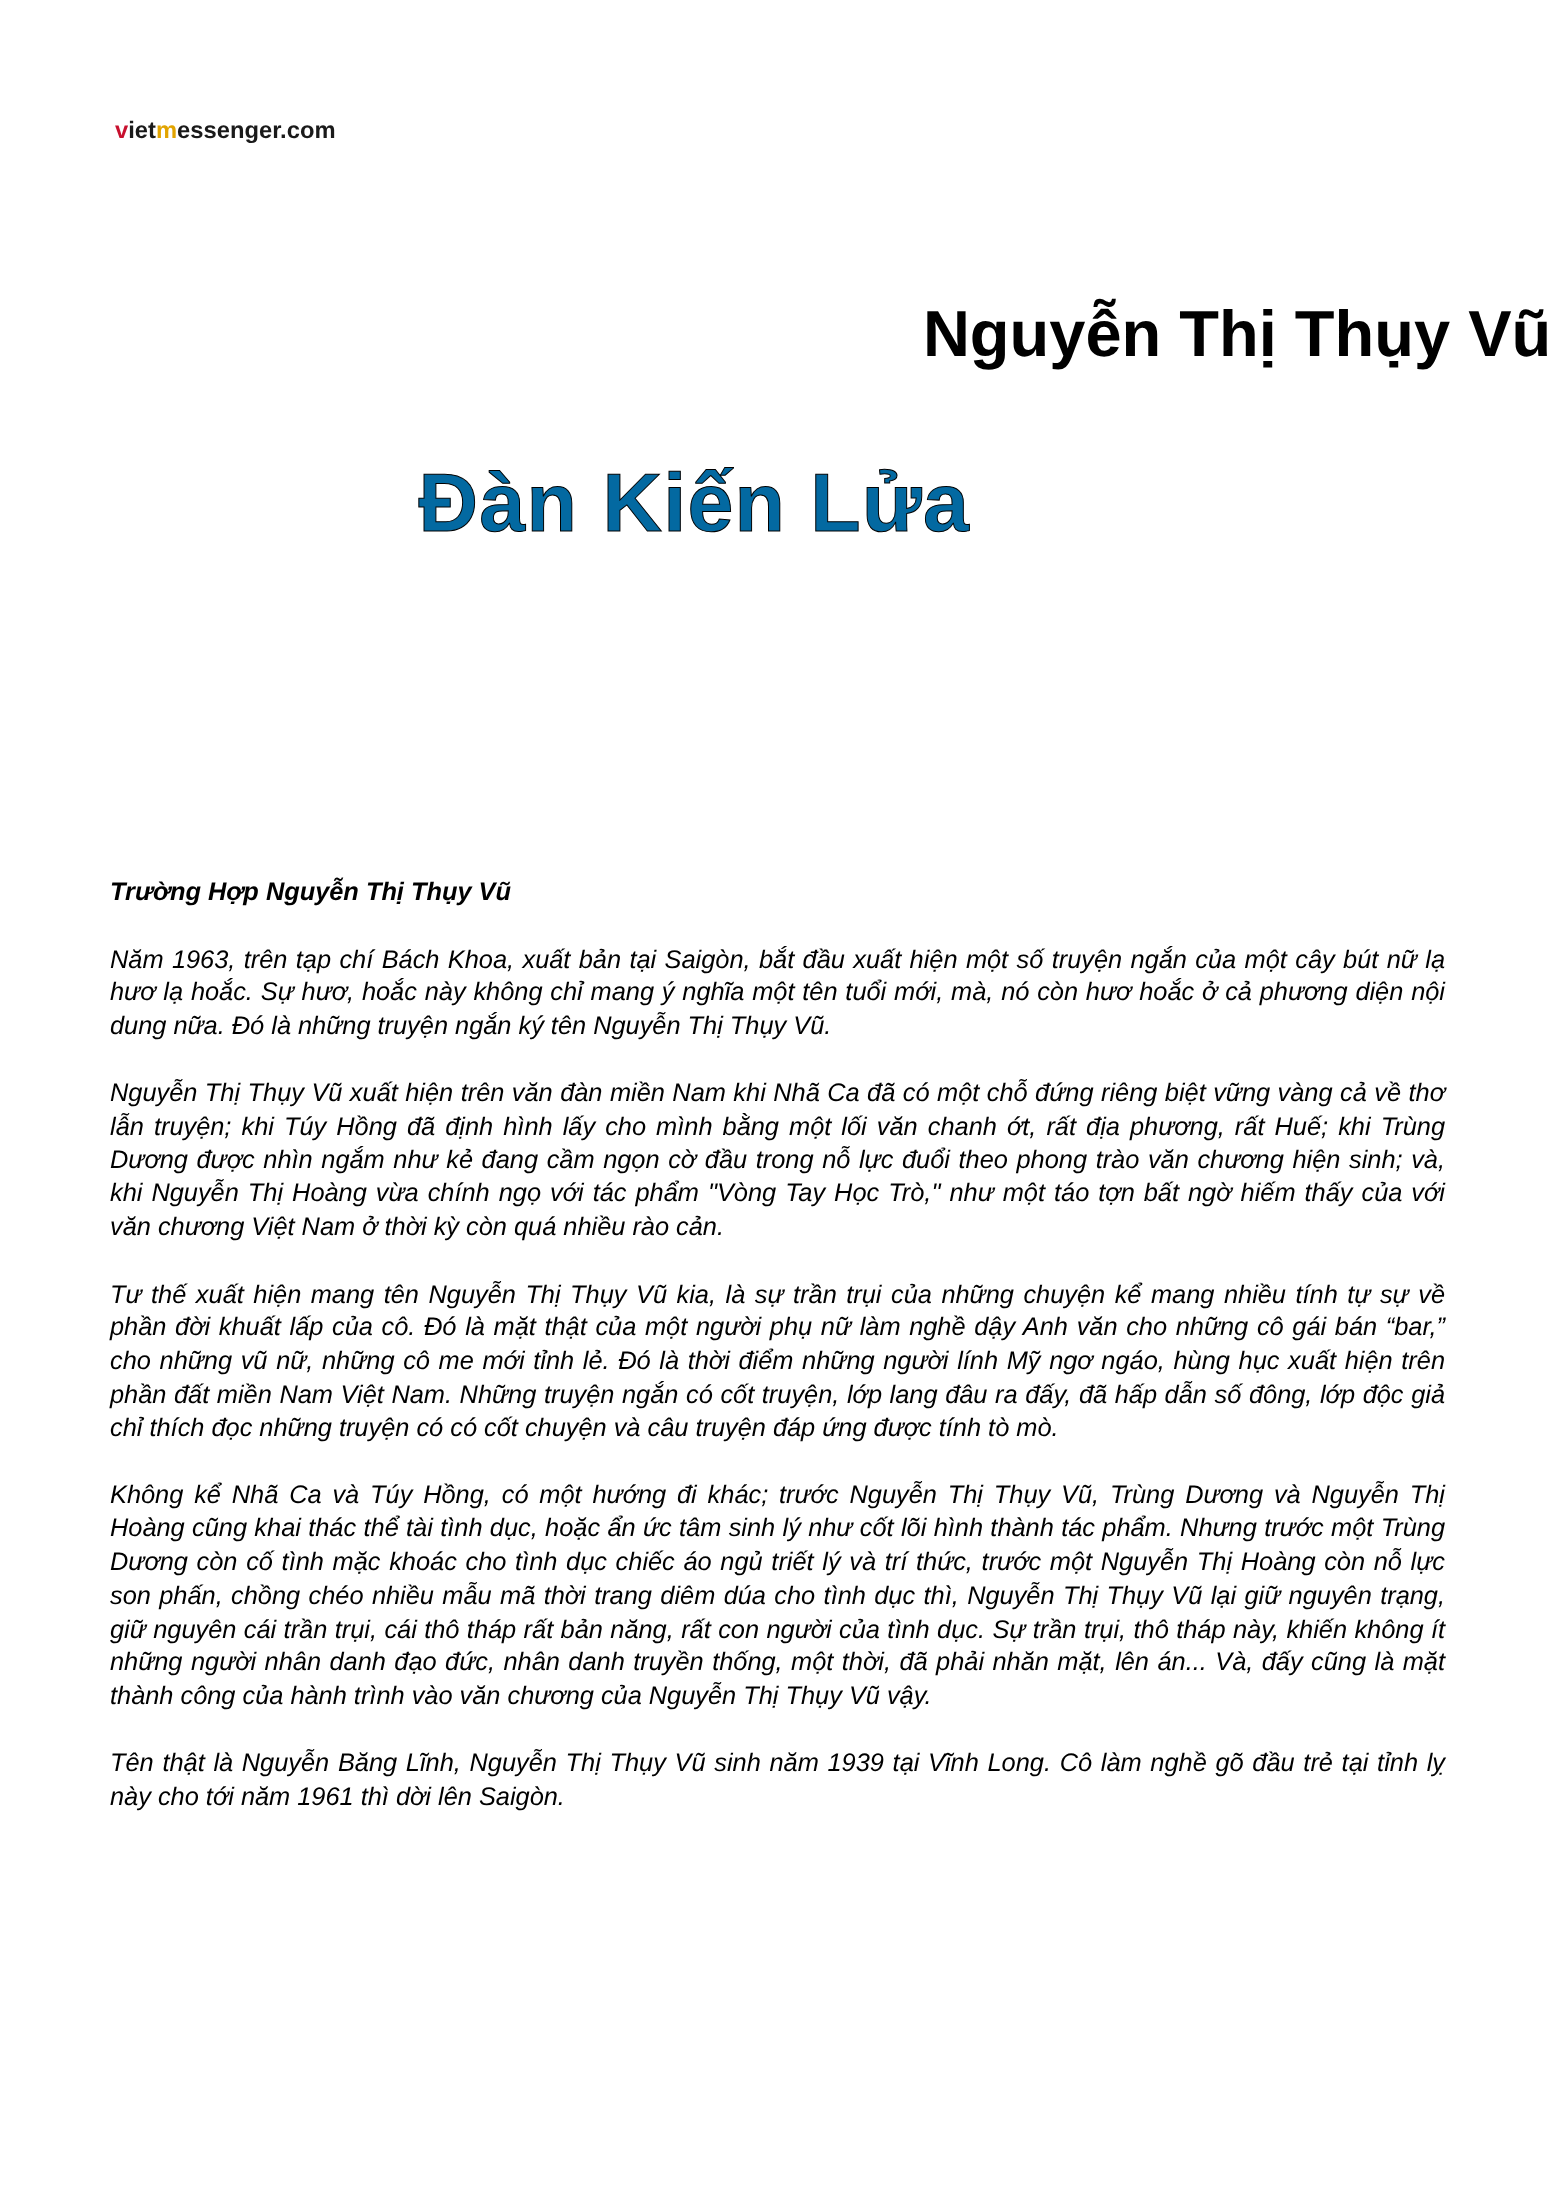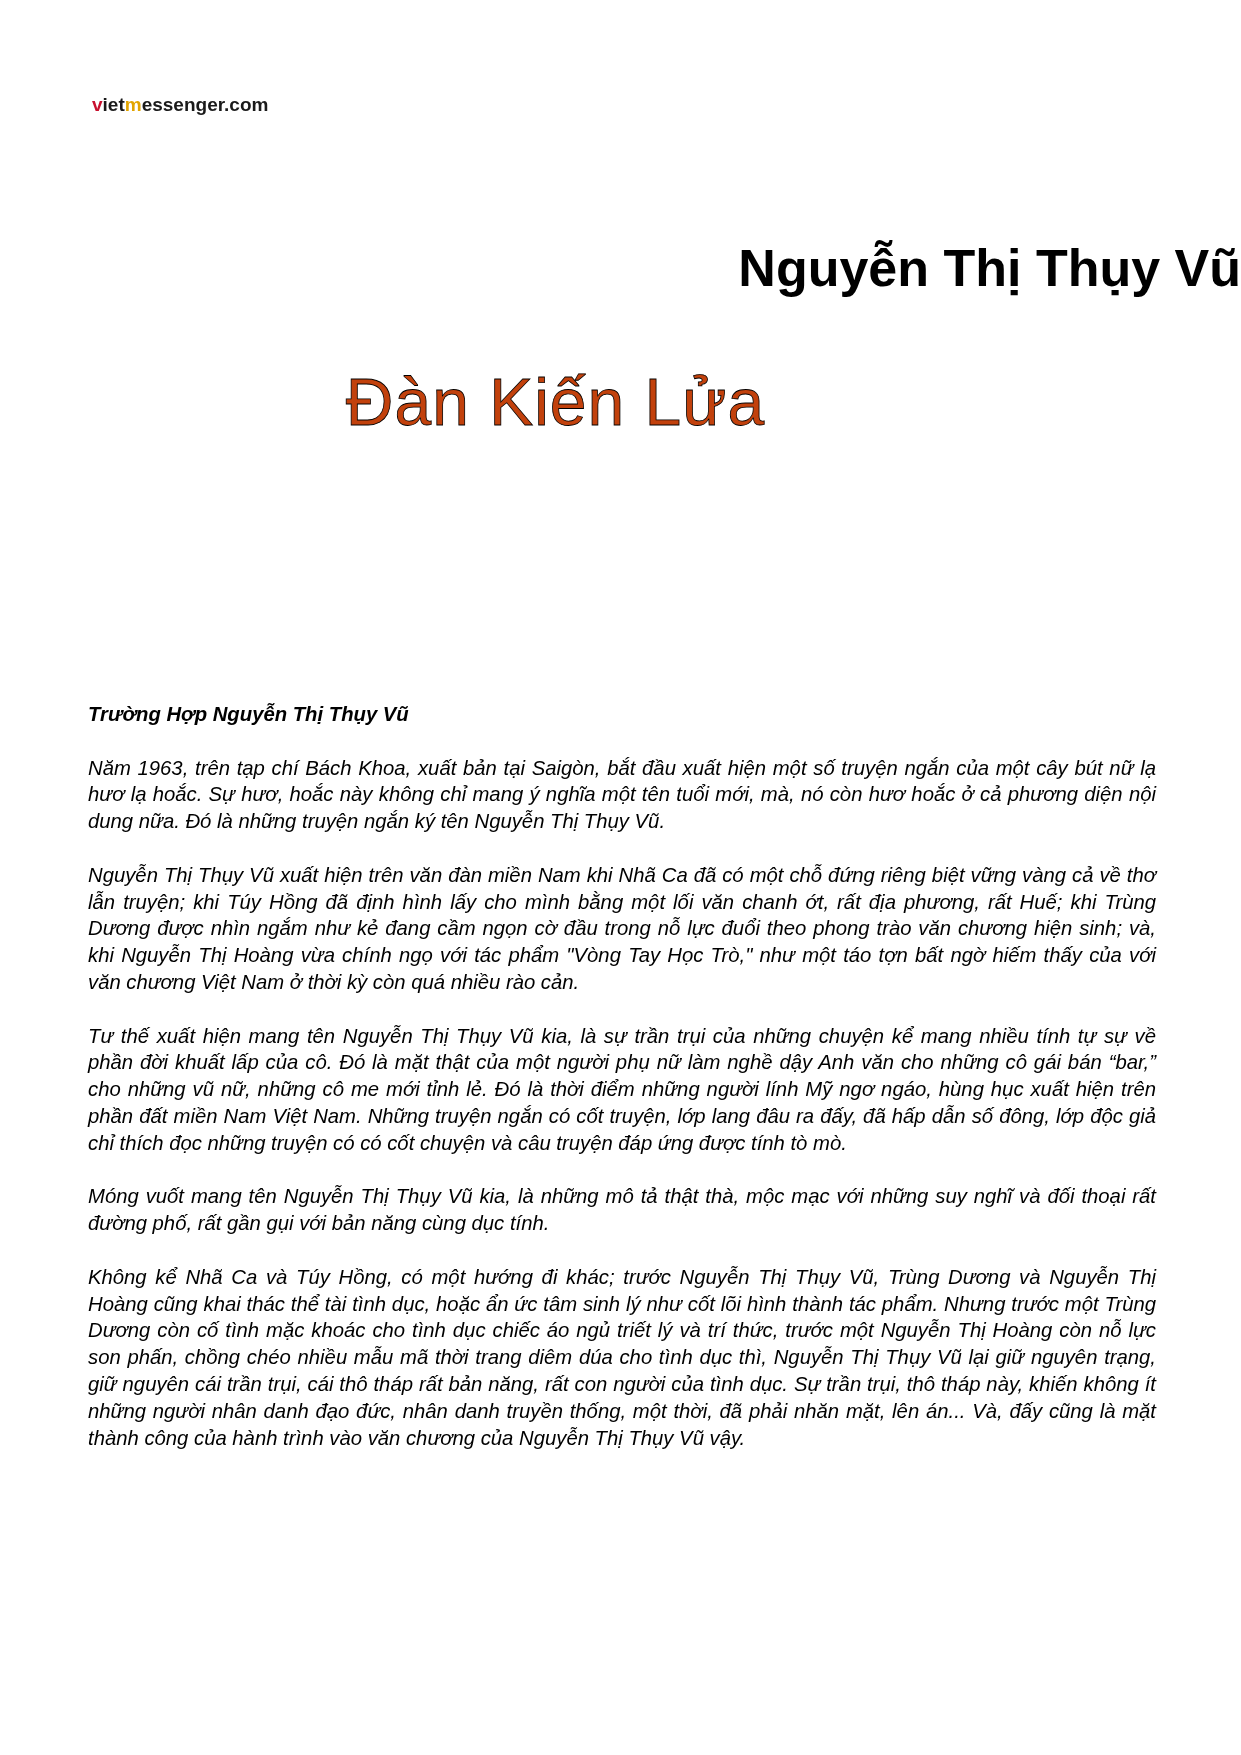--- a/index.html
+++ b/index.html
@@ -38,23 +38,23 @@
       font-weight: bold;
       line-height: 1.1;
     }
     .book-title {
       position: absolute;
       left: 0;
       width: 1111px;
       top: 366px;
       text-align: center;
       font-size: 66px;
-      font-weight: normal;
+      font-weight: bold;
       line-height: 1.1;
-      color: #c2410c;
+      color: #0369a1;
       letter-spacing: 1px;
       -webkit-text-stroke: 0.8px #000;
     }
 
     .article {
       position: absolute;
       left: 88px;
       top: 701px;
       width: 1068px;
       font-size: 20.3px;
@@ -78,15 +78,15 @@
 <a class="site-logo"><span class="c1">v</span><span>iet</span><span class="c2">m</span><span>essenger.com</span></a>
 
 <div class="author">Nguyễn Thị Thụy Vũ</div>
 <div class="book-title">Đàn Kiến Lửa</div>
 
 <div class="article">
   <h2>Trường Hợp Nguyễn Thị Thụy Vũ</h2>
   <p>Năm 1963, trên tạp chí Bách Khoa, xuất bản tại Saigòn, bắt đầu xuất hiện một số truyện ngắn của một cây bút nữ lạ hươ lạ hoắc. Sự hươ, hoắc này không chỉ mang ý nghĩa một tên tuổi mới, mà, nó còn hươ hoắc ở cả phương diện nội dung nữa. Đó là những truyện ngắn ký tên Nguyễn Thị Thụy Vũ.</p>
   <p>Nguyễn Thị Thụy Vũ xuất hiện trên văn đàn miền Nam khi Nhã Ca đã có một chỗ đứng riêng biệt vững vàng cả về thơ lẫn truyện; khi Túy Hồng đã định hình lấy cho mình bằng một lối văn chanh ớt, rất địa phương, rất Huế; khi Trùng Dương được nhìn ngắm như kẻ đang cầm ngọn cờ đầu trong nỗ lực đuổi theo phong trào văn chương hiện sinh; và, khi Nguyễn Thị Hoàng vừa chính ngọ với tác phẩm "Vòng Tay Học Trò," như một táo tợn bất ngờ hiếm thấy của với văn chương Việt Nam ở thời kỳ còn quá nhiều rào cản.</p>
   <p>Tư thế xuất hiện mang tên Nguyễn Thị Thụy Vũ kia, là sự trần trụi của những chuyện kể mang nhiều tính tự sự về phần đời khuất lấp của cô. Đó là mặt thật của một người phụ nữ làm nghề dậy Anh văn cho những cô gái bán “bar,” cho những vũ nữ, những cô me mới tỉnh lẻ. Đó là thời điểm những người lính Mỹ ngơ ngáo, hùng hục xuất hiện trên phần đất miền Nam Việt Nam. Những truyện ngắn có cốt truyện, lớp lang đâu ra đấy, đã hấp dẫn số đông, lớp độc giả chỉ thích đọc những truyện có có cốt chuyện và câu truyện đáp ứng được tính tò mò.</p>
-  <p>Móng vuốt mang tên Nguyễn Thị Thụy Vũ kia, là những mô tả thật thà, mộc mạc với những suy nghĩ và đối thoại rất đường phố, rất gần gụi với bản năng cùng dục tính.</p>
   <p>Không kể Nhã Ca và Túy Hồng, có một hướng đi khác; trước Nguyễn Thị Thụy Vũ, Trùng Dương và Nguyễn Thị Hoàng cũng khai thác thể tài tình dục, hoặc ẩn ức tâm sinh lý như cốt lõi hình thành tác phẩm. Nhưng trước một Trùng Dương còn cố tình mặc khoác cho tình dục chiếc áo ngủ triết lý và trí thức, trước một Nguyễn Thị Hoàng còn nỗ lực son phấn, chồng chéo nhiều mẫu mã thời trang diêm dúa cho tình dục thì, Nguyễn Thị Thụy Vũ lại giữ nguyên trạng, giữ nguyên cái trần trụi, cái thô tháp rất bản năng, rất con người của tình dục. Sự trần trụi, thô tháp này, khiến không ít những người nhân danh đạo đức, nhân danh truyền thống, một thời, đã phải nhăn mặt, lên án... Và, đấy cũng là mặt thành công của hành trình vào văn chương của Nguyễn Thị Thụy Vũ vậy.</p>
+  <p>Tên thật là Nguyễn Băng Lĩnh, Nguyễn Thị Thụy Vũ sinh năm 1939 tại Vĩnh Long. Cô làm nghề gõ đầu trẻ tại tỉnh lỵ này cho tới năm 1961 thì dời lên Saigòn.</p>
 </div>
 
 </body></html>

